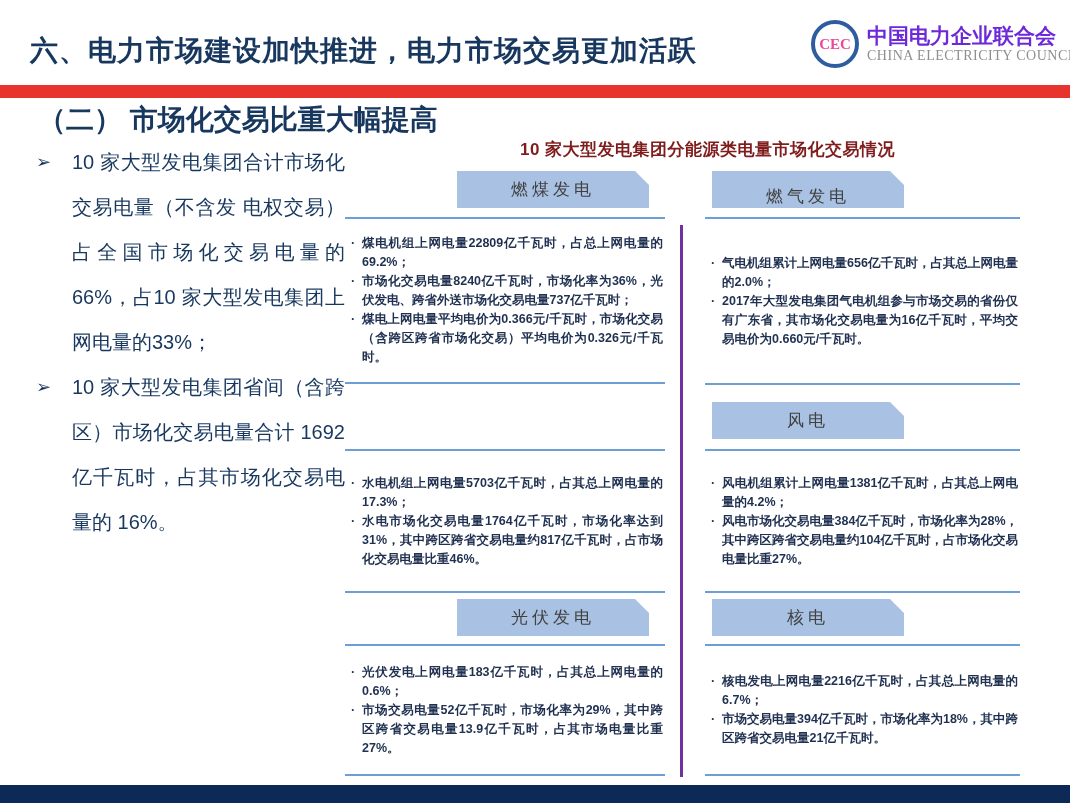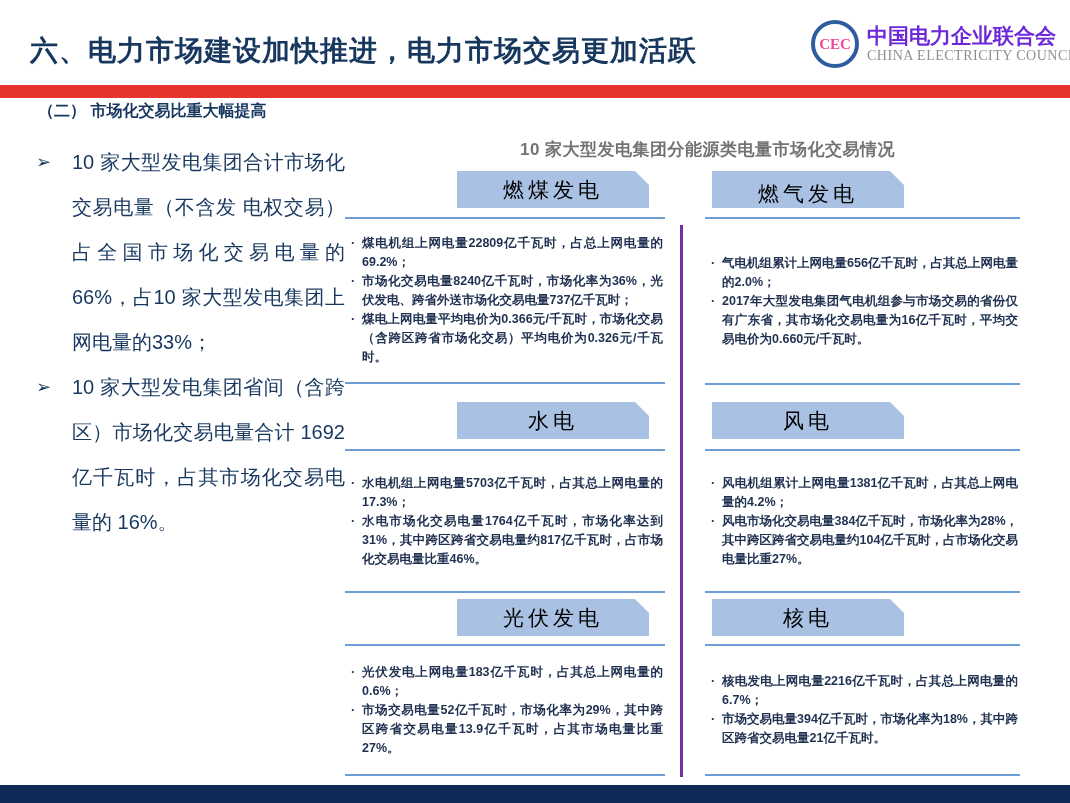--- a/index.html
+++ b/index.html
@@ -13,37 +13,37 @@
   .emblem{width:48px;height:48px;border-radius:50%;border:4px solid #2E5C9E;background:#fff;
           display:flex;align-items:center;justify-content:center;box-sizing:border-box;}
   .emblem span{color:#ec4899;font-weight:bold;font-size:15px;font-family:"Liberation Serif",serif;}
   .logo-text{display:flex;flex-direction:column;line-height:1.15;}
   .logo-cn{font-size:21px;font-weight:bold;color:#6d28d9;}
   .logo-en{font-size:14px;color:#8f8f8f;font-family:"Liberation Serif",serif;letter-spacing:.5px;}
 
   .red-bar{position:absolute;left:0;top:85px;width:1070px;height:13px;background:#E7342C;}
   .bottom-bar{position:absolute;left:0;top:785px;width:1070px;height:18px;background:#0D2A56;}
 
-  .section-heading{position:absolute;left:38px;top:101px;font-size:16px;font-weight:bold;color:#17375E;}
+  .section-heading{position:absolute;left:38px;top:101px;font-size:28px;font-weight:bold;color:#17375E;}
 
   
   .left-panel{position:absolute;left:30px;top:140px;width:315px;color:#17375E;}
   .lp-bullet{position:relative;padding-left:42px;font-size:20px;line-height:45px;text-align:justify;}
   .lp-bullet .arrow{position:absolute;left:6px;top:0;font-size:18px;}
   .note{position:absolute;left:55px;top:630px;width:288px;font-size:17px;line-height:26.5px;
         color:#17375E;text-align:justify;}
 
   
   .rp-title{position:absolute;left:350px;top:138px;width:715px;text-align:center;
-            font-size:17px;font-weight:bold;color:#737373;letter-spacing:.5px;}
+            font-size:17px;font-weight:bold;color:#7f1d1d;letter-spacing:.5px;}
 
   .cat-header{position:absolute;height:37px;background:#A9C1E3;
               display:flex;align-items:center;justify-content:center;
               clip-path:polygon(0 0,calc(100% - 14px) 0,100% 14px,100% 100%,0 100%);}
-  .cat-header span{color:#000000;font-size:21px;letter-spacing:4px;}
+  .cat-header span{color:#404040;font-size:17px;letter-spacing:4px;}
 
   .cat-content{position:absolute;box-sizing:border-box;
                border-top:2px solid #6E9FD4;border-bottom:2px solid #6E9FD4;
                display:flex;flex-direction:column;justify-content:center;
                padding:4px 2px 4px 6px;}
   .cat-content ul{list-style:none;margin:0;padding:0;}
   .cat-content li{display:flex;font-size:12.5px;font-weight:bold;color:#1F3050;
                   line-height:19px;text-align:justify;}
   .cat-content li .dot{width:11px;flex:0 0 11px;}
 
@@ -112,23 +112,20 @@
           <span class="dot">·</span>
           <span>气电机组累计上网电量656亿千瓦时，占其总上网电量的2.0%；</span>
         </li>
       <li>
           <span class="dot">·</span>
           <span>2017年大型发电集团气电机组参与市场交易的省份仅有广东省，其市场化交易电量为16亿千瓦时，平均交易电价为0.660元/千瓦时。</span>
         </li>
     </ul>
   </div>
 
-  <div class="cat-header" style="left:457px;top:402px;width:192px;">
-    <span>水电</span>
-  </div>
   <div class="cat-content" style="left:345px;top:449px;width:320px;height:144px;">
     <ul>
       <li>
           <span class="dot">·</span>
           <span>水电机组上网电量5703亿千瓦时，占其总上网电量的17.3%；</span>
         </li>
       <li>
           <span class="dot">·</span>
           <span>水电市场化交易电量1764亿千瓦时，市场化率达到31%，其中跨区跨省交易电量约817亿千瓦时，占市场化交易电量比重46%。</span>
         </li>

